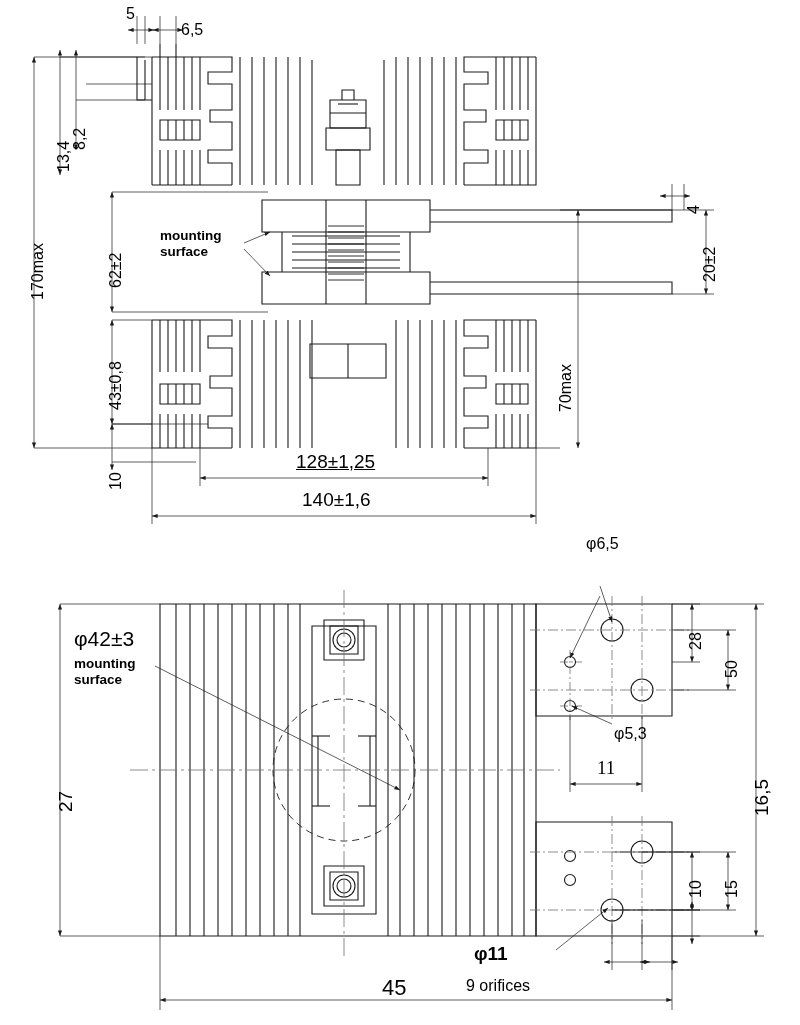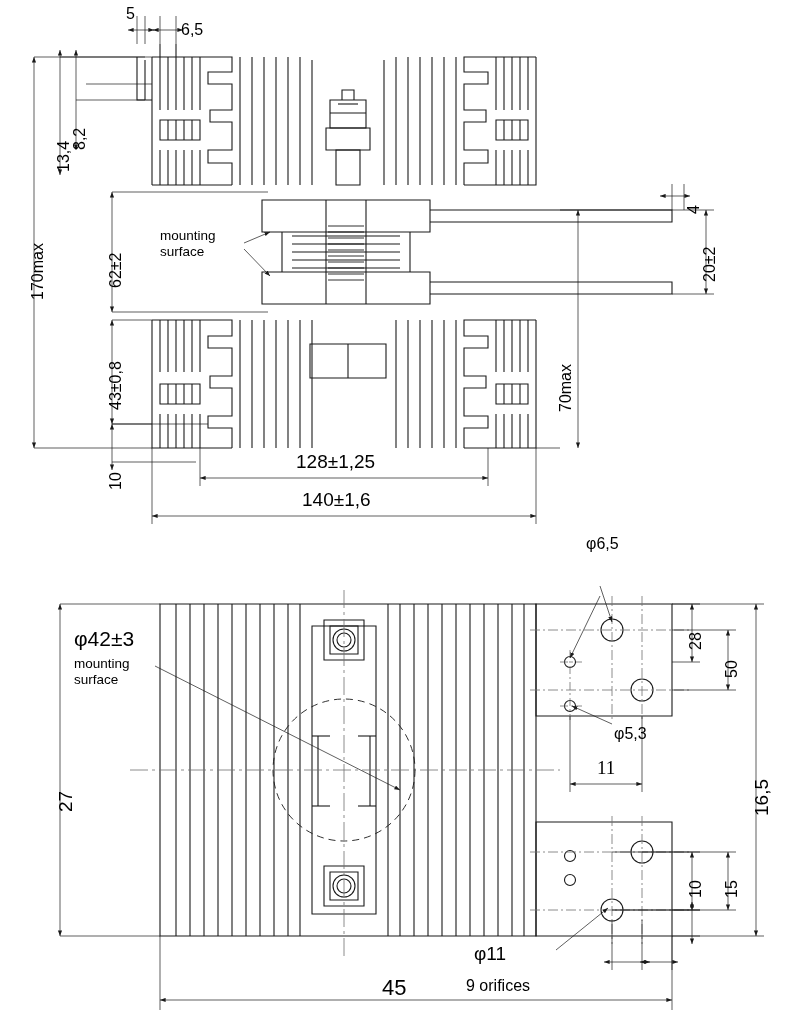--- a/index.html
+++ b/index.html
@@ -29,20 +29,21 @@
     white-space: pre;
     line-height: 1.05;
   }
   .lbl.vert {
     transform-origin: 0 0;
     transform: rotate(-90deg);
   }
   .note {
     font-size: 13.5px;
     line-height: 1.15;
+    font-weight: bold;
   }
 </style>
 </head>
 <body>
 
 <div id="sheet">
 
   <svg width="800" height="1025" viewBox="0 0 800 1025">
     <defs>
       <marker id="arrF" markerWidth="9" markerHeight="9" refX="8" refY="3" orient="auto" markerUnits="strokeWidth">
@@ -426,21 +427,21 @@
   <div class="lbl" style="left:126px; top:6px;">5</div>
   <div class="lbl" style="left:181px; top:6px;margin-top:16px;">6,5</div>
 
   <div class="lbl vert" style="left:56px; top:172px;">13,4</div>
   <div class="lbl vert" style="left:72px; top:150px;">8,2</div>
   <div class="lbl vert" style="left:30px; top:300px;">170max</div>
   <div class="lbl vert" style="left:108px; top:288px;">62±2</div>
   <div class="lbl vert" style="left:108px; top:410px;">43±0,8</div>
   <div class="lbl vert" style="left:108px; top:490px;">10</div>
 
-  <div class="lbl" style="left:296px; top:452px; font-size:19px;">128±1,25</div>
+  <div class="lbl" style="left:296px; top:452px; font-size:19px;text-decoration:underline;">128±1,25</div>
   <div class="lbl" style="left:302px; top:490px; font-size:19px;">140±1,6</div>
 
   <div class="lbl vert" style="left:558px; top:412px;">70max</div>
   <div class="lbl vert" style="left:686px; top:214px;">4</div>
   <div class="lbl vert" style="left:702px; top:282px;">20±2</div>
 
   <div class="lbl note" style="left:160px; top:228px;">mounting
 surface</div>
 
   <div class="lbl" style="left:586px; top:536px;">φ6,5</div>
@@ -455,16 +456,16 @@
 
   <div class="lbl vert" style="left:688px; top:650px;">28</div>
   <div class="lbl vert" style="left:724px; top:678px;">50</div>
   <div class="lbl" style="left:597px; top:758px; font-size:19px;font-family:Liberation Serif, serif;">11</div>
   <div class="lbl vert" style="left:688px; top:898px;">10</div>
   <div class="lbl vert" style="left:724px; top:898px;">15</div>
   <div class="lbl vert" style="left:688px; top:958px;"></div>
   <div class="lbl" style="left:612px; top:946px;"></div>
   <div class="lbl" style="left:650px; top:946px;"></div>
 
-  <div class="lbl" style="left:474px; top:944px; font-size:19px;">φ11</div>
+  <div class="lbl" style="left:474px; top:944px; font-size:19px;font-weight:bold;">φ11</div>
   <div class="lbl" style="left:466px; top:978px; font-size:16px;">9 orifices</div>
 
 </div>
 
 </body></html>

